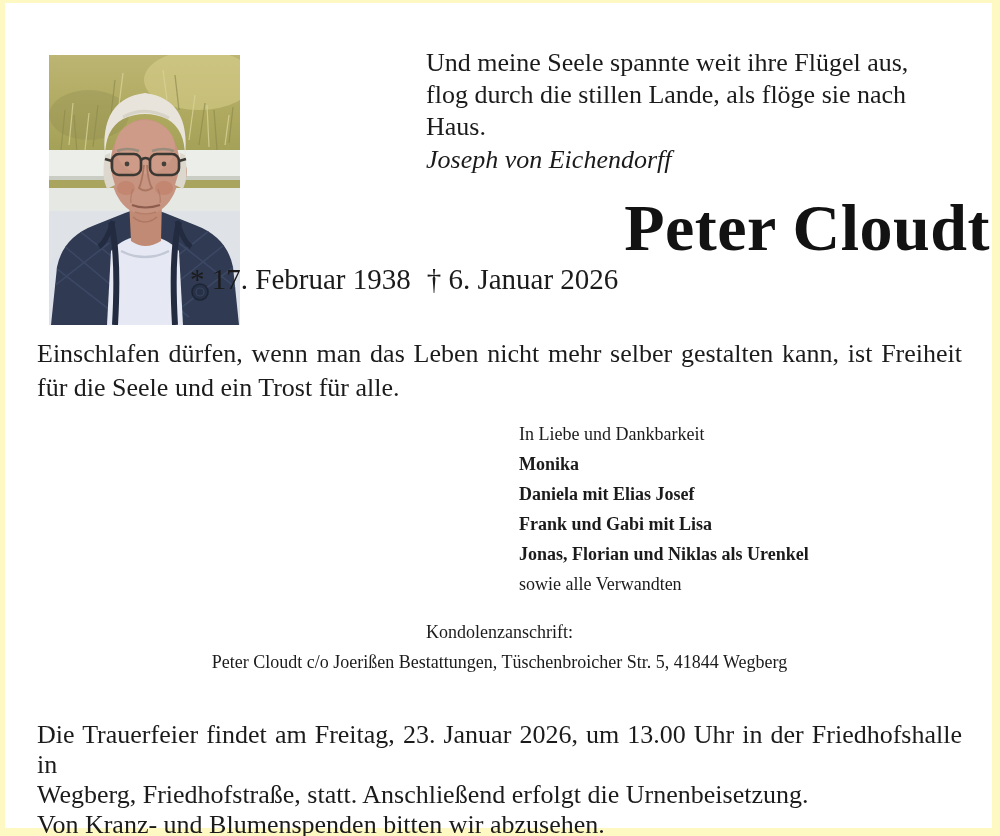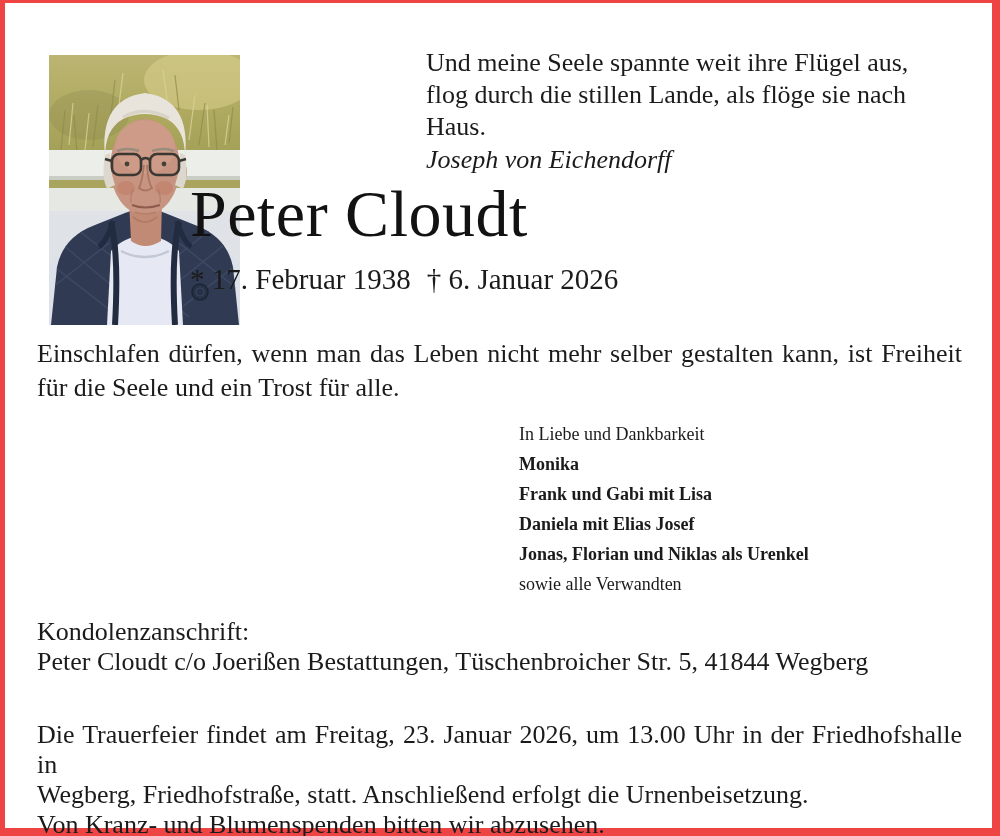--- a/index.html
+++ b/index.html
@@ -1,54 +1,54 @@
 <!DOCTYPE html>
 <html lang="de"><head>
 <meta charset="utf-8">
 <style>
   html,body{margin:0;padding:0;background:#ffffff;}
   .canvas{
     position:relative;
     width:1000px;height:836px;
-    background:#ef4444;
+    background:#fef9c3;
     font-family:"Liberation Serif","DejaVu Serif",serif;
     color:#1b1b1b;
     overflow:hidden;
   }
   .sheet{
     position:absolute;left:5px;top:3px;width:987px;height:825px;
     background:#ffffff;
   }
   .abs{position:absolute;}
   
   .photo{left:49px;top:55px;width:191px;height:270px;}
   .photo svg{display:block;width:100%;height:100%;}
   
   .quote{left:426px;top:47px;width:536px;font-size:26px;line-height:32px;}
   .quote .attribution{
     font-style:italic;text-align:left;padding-right:24px;margin-top:1px;
   }
   
   .name{
-    left:190px;top:181px;width:800px;text-align:left;
-    font-size:66px;font-weight:normal;line-height:1;color:#121212;
+    left:190px;top:195px;width:800px;text-align:right;
+    font-size:66px;font-weight:bold;line-height:1;color:#121212;
     letter-spacing:0.5px;
   }
   .dates{
     left:190px;top:262px;width:800px;
     font-size:29px;line-height:1.2;white-space:nowrap;
   }
   .dates .gap{display:inline-block;width:16px;}
   
   .intro{left:37px;top:337px;width:925px;font-size:26px;line-height:34px;}
   
   .mourners{left:519px;top:419px;font-size:18px;line-height:30px;}
   .mourners .bold{font-weight:bold;}
   
-  .condolence{left:37px;top:617px;width:925px;font-size:26px;line-height:30px;}
+  .condolence{left:37px;top:617px;width:925px;font-size:18px;line-height:30px;text-align:center;}
   
   .funeral{left:37px;top:700px;width:925px;font-size:26px;line-height:30px;margin-top:20px;}
   .justify-line{text-align:justify;text-align-last:justify;}
 </style>
 </head>
 <body>
 
 <div class="canvas">
   <div class="sheet"></div>
 
@@ -177,22 +177,22 @@
   </div>
 
   <div class="abs intro">
     <div class="justify-line">Einschlafen dürfen, wenn man das Leben nicht mehr selber gestalten kann, ist Freiheit</div>
     <div>für die Seele und ein Trost für alle.</div>
   </div>
 
   <div class="abs mourners">
     <div>In Liebe und Dankbarkeit</div>
     <div class="bold">Monika</div>
+    <div class="bold">Daniela mit Elias Josef</div>
     <div class="bold">Frank und Gabi mit Lisa</div>
-    <div class="bold">Daniela mit Elias Josef</div>
     <div class="bold">Jonas, Florian und Niklas als Urenkel</div>
     <div>sowie alle Verwandten</div>
   </div>
 
   <div class="abs condolence">
     <div>Kondolenzanschrift:</div>
     <div>Peter Cloudt c/o Joerißen Bestattungen, Tüschenbroicher Str. 5, 41844 Wegberg</div>
   </div>
 
   <div class="abs funeral">

